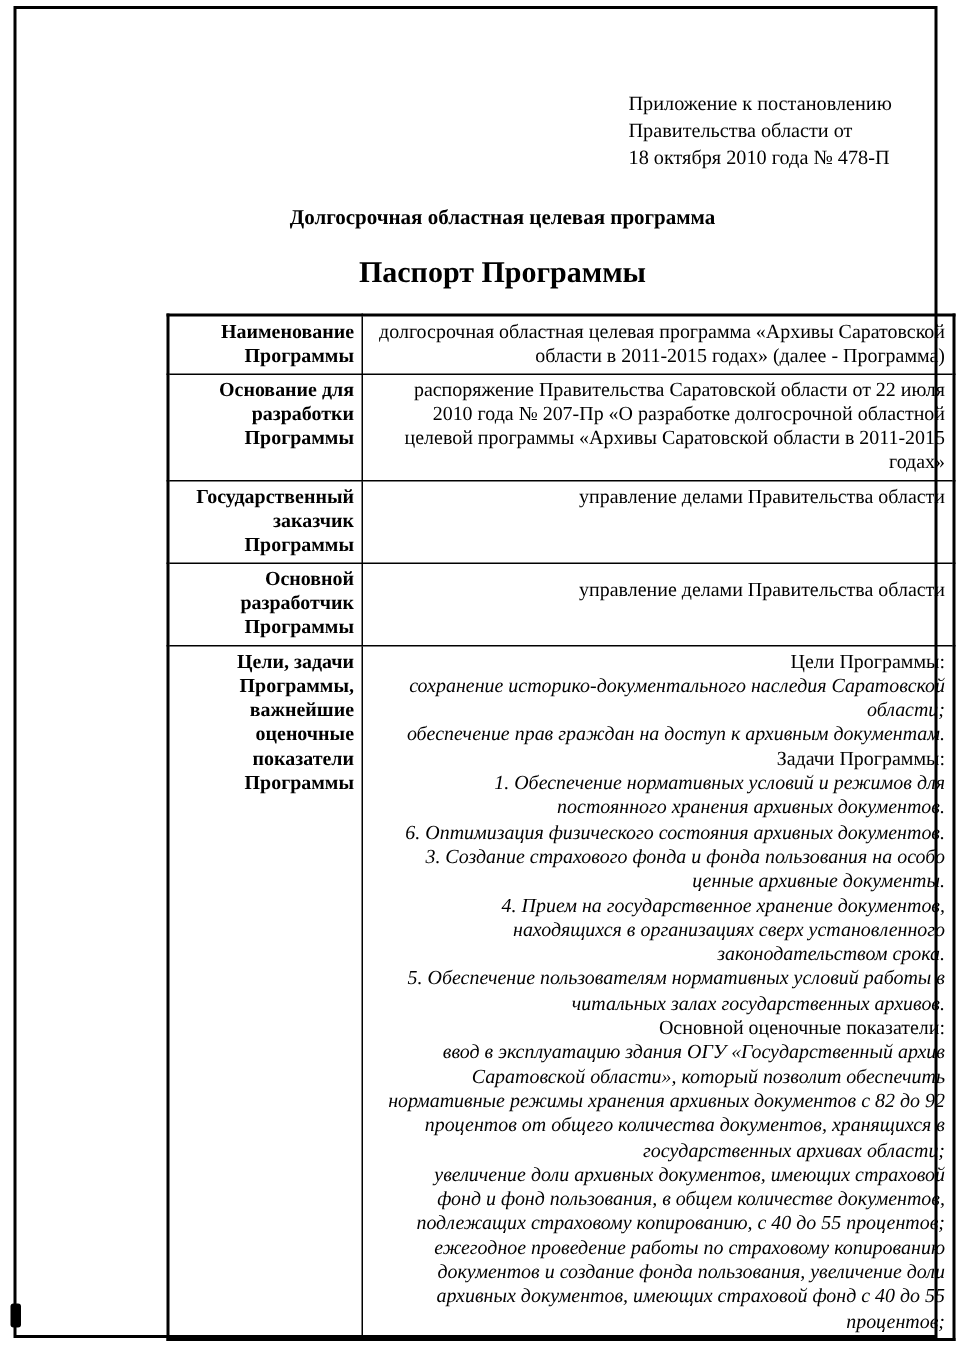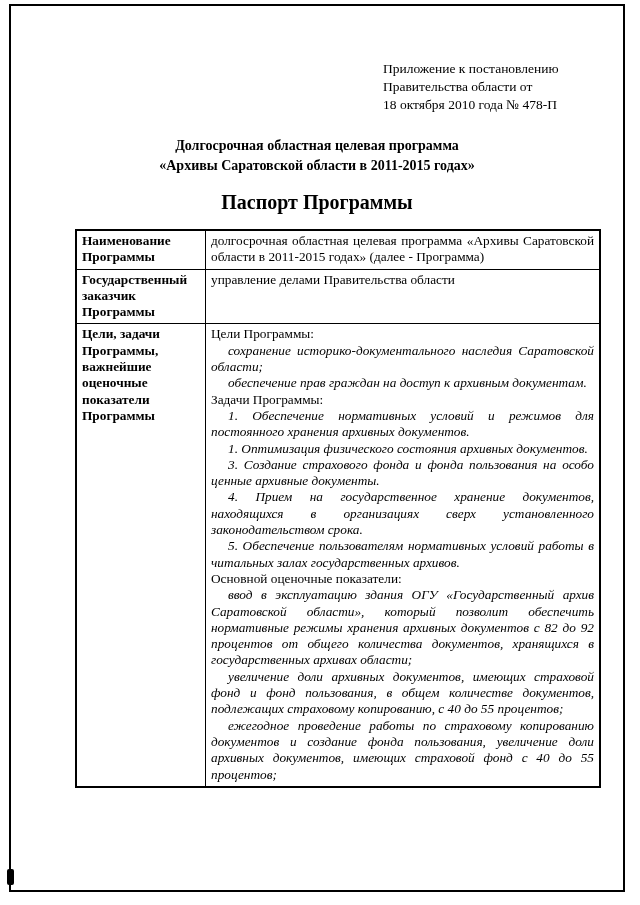--- a/index.html
+++ b/index.html
@@ -17,20 +17,21 @@
   }
   .frame {
     position: absolute;
     left: 9px;
     top: 4px;
     width: 616px;
     height: 888px;
     border: 2px solid #000000;
     box-sizing: border-box;
     background: #ffffff;
+    padding-left: 36px;
   }
   .annex {
     margin: 54px 0 0 372px;
     font-size: 13.5px;
     line-height: 18px;
   }
   .title {
     margin-top: 22px;
     text-align: center;
     font-weight: bold;
@@ -50,20 +51,21 @@
     width: 526px;
     table-layout: fixed;
     border: 2px solid #000000;
     font-size: 13.3px;
     line-height: 16.3px;
   }
   table.passport td {
     border: 1px solid #000000;
     vertical-align: top;
     padding: 2px 5px 3px 5px;
+    text-align: right;
   }
   td.lbl {
     width: 118px;
     font-weight: bold;
   }
   td.val {
     text-align: justify;
   }
   td.val.pad-top {
     padding-top: 9px;
@@ -91,48 +93,59 @@
 <div class="frame">
 
   <div class="annex">
     <div>Приложение к постановлению</div>
     <div>Правительства области от</div>
     <div>18 октября 2010 года № 478-П</div>
   </div>
 
   <div class="title">
     <div>Долгосрочная областная целевая программа</div>
-    <div>«Архивы Саратовской области в 2011-2015 годах»</div>
   </div>
 
   <div class="subtitle">Паспорт Программы</div>
 
   <table class="passport">
     <tbody>
       <tr>
         <td class="lbl">Наименование Программы</td>
         <td class="val">
           <p>долгосрочная областная целевая программа «Архивы Саратовской области в 2011-2015 годах» (далее - Программа)</p>
         </td>
       </tr>
       <tr>
+        <td class="lbl">Основание для разработки Программы</td>
+        <td class="val">
+          <p>распоряжение Правительства Саратовской области от 22 июля 2010 года № 207-Пр «О разработке долгосрочной областной целевой программы «Архивы Саратовской области в 2011-2015 годах»</p>
+        </td>
+      </tr>
+      <tr>
         <td class="lbl">Государственный заказчик Программы</td>
         <td class="val">
+          <p>управление делами Правительства области</p>
+        </td>
+      </tr>
+      <tr>
+        <td class="lbl">Основной разработчик Программы</td>
+        <td class="val pad-top">
           <p>управление делами Правительства области</p>
         </td>
       </tr>
       <tr>
         <td class="lbl">Цели, задачи Программы, важнейшие оценочные показатели Программы</td>
         <td class="val">
           <p>Цели Программы:</p>
           <p class="ind">сохранение историко-документального наследия Саратовской области;</p>
           <p class="ind">обеспечение прав граждан на доступ к архивным документам.</p>
           <p>Задачи Программы:</p>
           <p class="ind">1. Обеспечение нормативных условий и режимов для постоянного хранения архивных документов.</p>
-          <p class="ind">1. Оптимизация физического состояния архивных документов.</p>
+          <p class="ind">6. Оптимизация физического состояния архивных документов.</p>
           <p class="ind">3. Создание страхового фонда и фонда пользования на особо ценные архивные документы.</p>
           <p class="ind">4. Прием на государственное хранение документов, находящихся в организациях сверх установленного законодательством срока.</p>
           <p class="ind">5. Обеспечение пользователям нормативных условий работы в читальных залах государственных архивов.</p>
           <p>Основной оценочные показатели:</p>
           <p class="ind">ввод в эксплуатацию здания ОГУ «Государственный архив Саратовской области», который позволит обеспечить нормативные режимы хранения архивных документов с 82 до 92 процентов от общего количества документов, хранящихся в государственных архивах области;</p>
           <p class="ind">увеличение доли архивных документов, имеющих страховой фонд и фонд пользования, в общем количестве документов, подлежащих страховому копированию, с 40 до 55 процентов;</p>
           <p class="ind">ежегодное проведение работы по страховому копированию документов и создание фонда пользования, увеличение доли архивных документов, имеющих страховой фонд с 40 до 55 процентов;</p>
         </td>
       </tr>
     </tbody>

